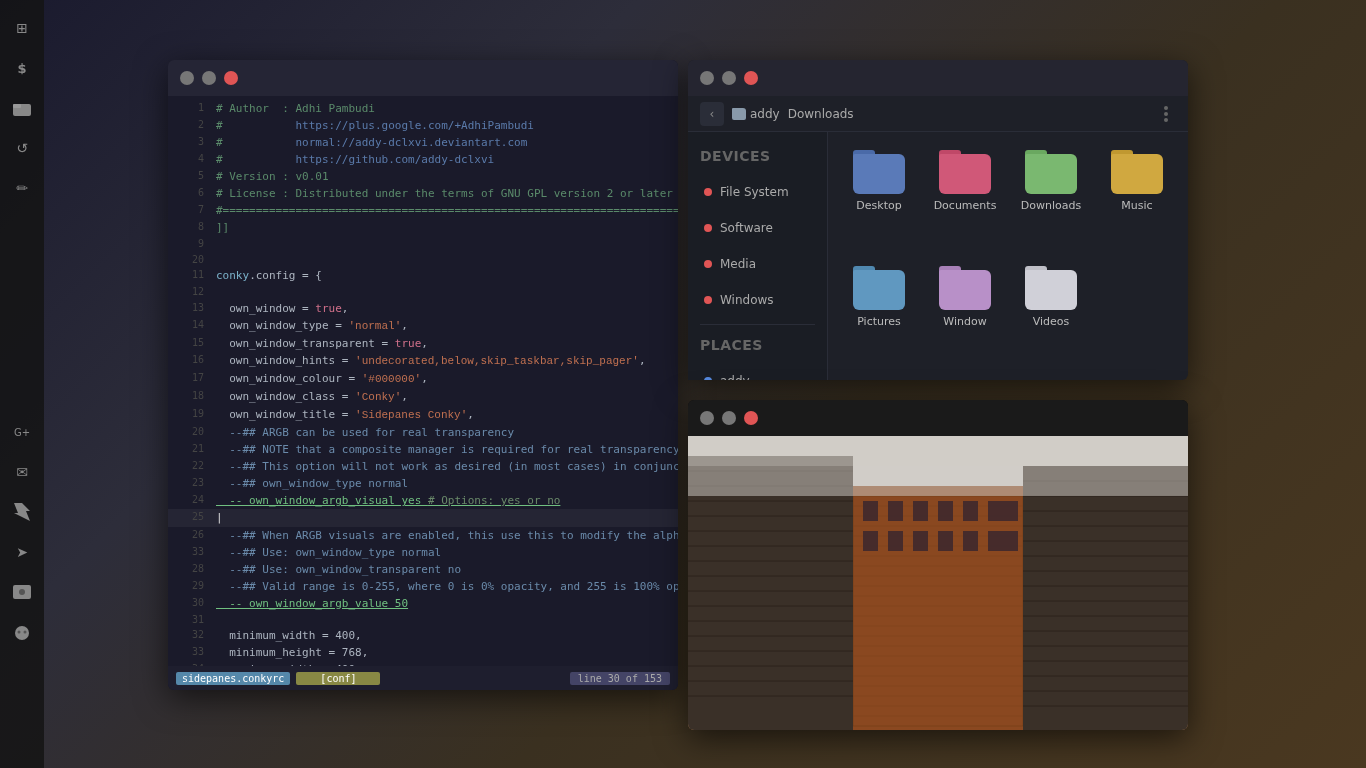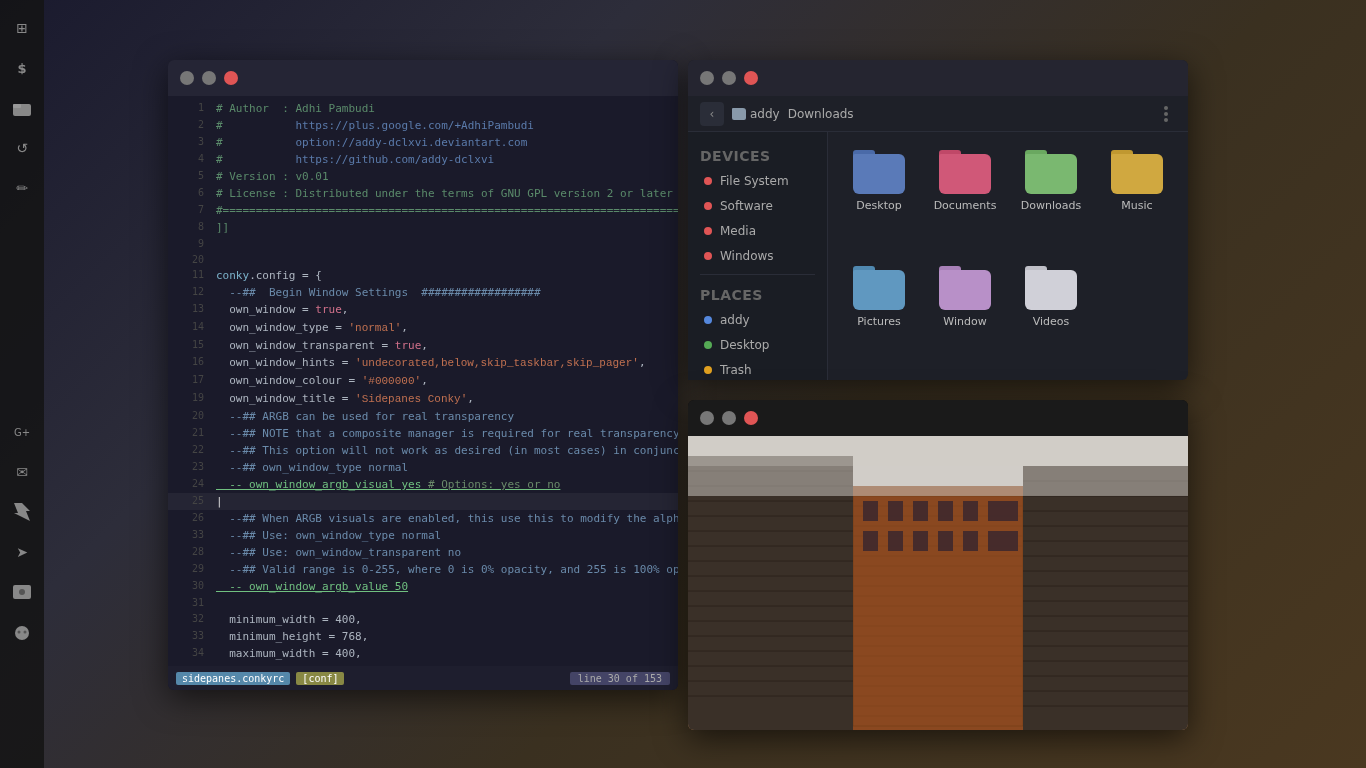--- a/index.html
+++ b/index.html
@@ -144,21 +144,21 @@
       color: #fff;
       padding: 1px 6px;
       font-size: 10px;
       font-family: monospace;
       border-radius: 2px;
     }
 
     .status-conf {
       background: #888844;
       color: #fff;
-      padding: 1px 6px;
+      padding: 1px 24px;
       font-size: 10px;
       font-family: monospace;
       border-radius: 2px;
     }
 
     .status-pos {
       background: #444466;
       color: #aaa;
       padding: 1px 8px;
       font-size: 10px;
@@ -260,21 +260,21 @@
 
     .fm-sidebar-item {
       display: flex;
       align-items: center;
       gap: 8px;
       padding: 5px 12px;
       color: #aaa;
       font-size: 12px;
       cursor: pointer;
       border-radius: 3px;
-      margin: 1px 4px;
+      margin: 12px 4px;
     }
 
     .dot {
       width: 8px;
       height: 8px;
       border-radius: 50%;
       flex-shrink: 0;
     }
 
     .dot-red { background: #e05555; }
@@ -476,21 +476,21 @@
     <div class="code-line">
         <span class="line-num">1</span>
         <span class="code-text c-comment"># Author  : Adhi Pambudi</span>
       </div>
     <div class="code-line">
         <span class="line-num">2</span>
         <span class="code-text c-comment">#           <span class="c-url">https://plus.google.com/+AdhiPambudi</span></span>
       </div>
     <div class="code-line">
         <span class="line-num">3</span>
-        <span class="code-text c-comment">#           <span class="c-url">option://addy-dclxvi.deviantart.com</span></span>
+        <span class="code-text c-comment">#           <span class="c-url">normal://addy-dclxvi.deviantart.com</span></span>
       </div>
     <div class="code-line">
         <span class="line-num">4</span>
         <span class="code-text c-comment">#           <span class="c-url">https://github.com/addy-dclxvi</span></span>
       </div>
     <div class="code-line">
         <span class="line-num">5</span>
         <span class="code-text c-comment"># Version : v0.01</span>
       </div>
     <div class="code-line">
@@ -512,41 +512,44 @@
     <div class="code-line">
         <span class="line-num">20</span>
         <span class="code-text"></span>
       </div>
     <div class="code-line">
         <span class="line-num">11</span>
         <span class="code-text"><span class="c-key">conky</span>.config = {</span>
       </div>
     <div class="code-line">
         <span class="line-num">12</span>
-        <span class="code-text c-hash">  --##  Begin Window Settings  ##################</span>
       </div>
     <div class="code-line">
         <span class="line-num">13</span>
         <span class="code-text">  own_window = <span class="c-pink">true</span>,</span>
       </div>
     <div class="code-line">
         <span class="line-num">14</span>
         <span class="code-text">  own_window_type = <span class="c-val-str">'normal'</span>,</span>
       </div>
     <div class="code-line">
         <span class="line-num">15</span>
         <span class="code-text">  own_window_transparent = <span class="c-pink">true</span>,</span>
       </div>
     <div class="code-line">
         <span class="line-num">16</span>
         <span class="code-text">  own_window_hints = <span class="c-val-str">'undecorated,below,skip_taskbar,skip_pager'</span>,</span>
       </div>
     <div class="code-line">
         <span class="line-num">17</span>
         <span class="code-text">  own_window_colour = <span class="c-val-str">'#000000'</span>,</span>
+      </div>
+    <div class="code-line">
+        <span class="line-num">18</span>
+        <span class="code-text">  own_window_class = <span class="c-val-str">'Conky'</span>,</span>
       </div>
     <div class="code-line">
         <span class="line-num">19</span>
         <span class="code-text">  own_window_title = <span class="c-val-str">'Sidepanes Conky'</span>,</span>
       </div>
     <div class="code-line">
         <span class="line-num">20</span>
         <span class="code-text c-hash">  --## ARGB can be used for real transparency</span>
       </div>
     <div class="code-line">

